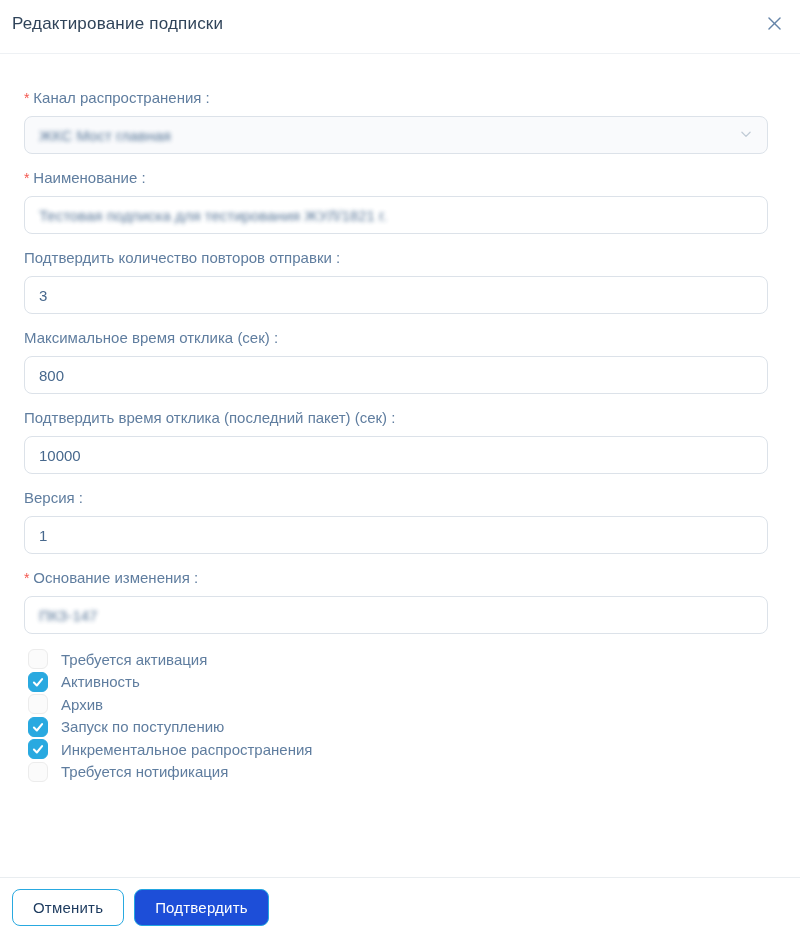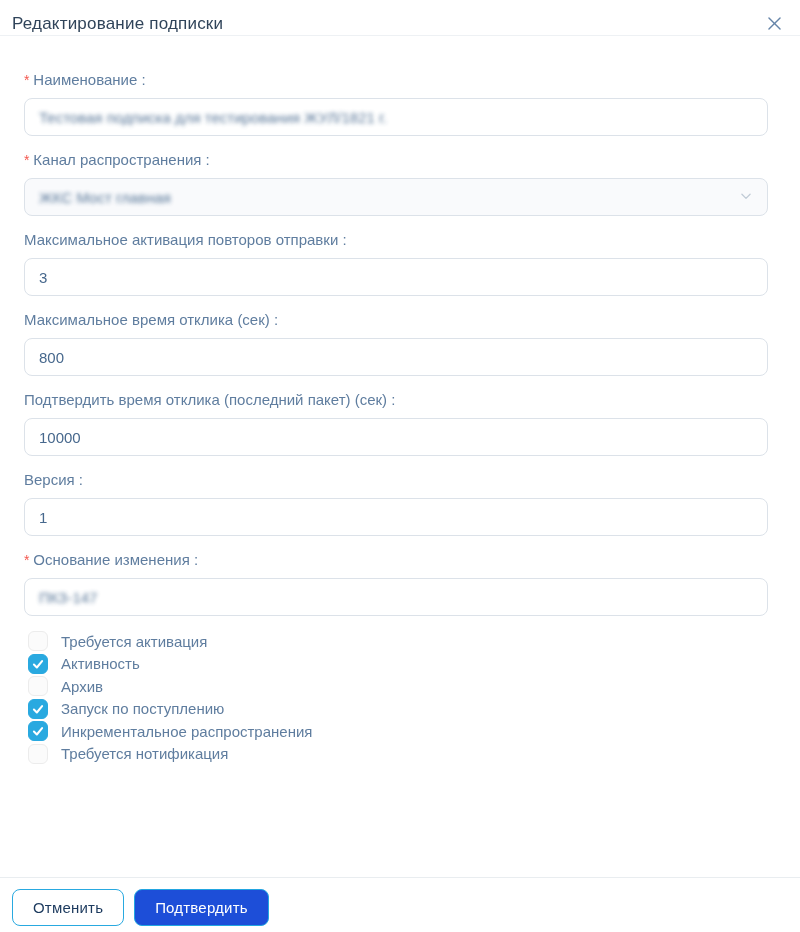--- a/index.html
+++ b/index.html
@@ -1,20 +1,20 @@
 <!DOCTYPE html>
 <html lang="ru"><head>
 <meta charset="utf-8">
 <style>
   * { margin: 0; padding: 0; box-sizing: border-box; }
   html, body { width: 800px; background: #ffffff; font-family: "Liberation Sans", sans-serif; }
   .modal { width: 800px; height: 932px; background: #fff; display: flex; flex-direction: column; position: relative; }
 
   
-  .modal-header { position: relative; height: 36px; padding: 14px 16px 0 12px; border-bottom: 1px solid #eef1f4; flex: 0 0 auto; }
+  .modal-header { position: relative; height: 54px; padding: 14px 16px 0 12px; border-bottom: 1px solid #eef1f4; flex: 0 0 auto; }
   .modal-title { font-size: 17px; font-weight: 500; color: #30445a; letter-spacing: .2px; }
   .close-btn { position: absolute; top: 13px; right: 14px; width: 24px; height: 24px; background: none; border: none; cursor: pointer; display: flex; align-items: center; justify-content: center; }
 
   
   .modal-body { flex: 1 1 auto; padding: 34px 32px 0 24px; overflow: hidden; }
 
   .field { margin-bottom: 14px; }
   .field-label { display: block; font-size: 15px; color: #5f7d9f; margin-bottom: 8px; line-height: 20px; }
   .req .field-label::before { content: "* "; color: #f4564d; font-size: 14px; }
 
@@ -59,40 +59,40 @@
         <svg width="19" height="19" viewBox="0 0 24 24">
             <path d="M5 5 L19 19 M19 5 L5 19" stroke="#6584a8" stroke-width="1.8" stroke-linecap="round" fill="none"></path>
           </svg>
       </span>
     </button>
   </div>
 
   <div class="modal-body">
 
     <div class="field req">
-      <label class="field-label">Наименование :</label>
-      <div class="input-box">
-        <span class="blur">Тестовая подписка для тестирования ЖУЛ/1821 г.</span>
-      </div>
-    </div>
-
-    <div class="field req">
       <label class="field-label">Канал распространения :</label>
       <div class="input-box select-box">
         <span class="blur">ЖКС Мост главная</span>
         <span>
           <svg width="14" height="14" viewBox="0 0 24 24">
               <polyline points="5,9 12,16 19,9" fill="none" stroke="#c0cbd6" stroke-width="2.2" stroke-linecap="round" stroke-linejoin="round"></polyline>
             </svg>
         </span>
       </div>
     </div>
 
+    <div class="field req">
+      <label class="field-label">Наименование :</label>
+      <div class="input-box">
+        <span class="blur">Тестовая подписка для тестирования ЖУЛ/1821 г.</span>
+      </div>
+    </div>
+
     <div class="field">
-      <label class="field-label">Максимальное активация повторов отправки :</label>
+      <label class="field-label">Подтвердить количество повторов отправки :</label>
       <input class="text-input" type="text" value="3" style="">
     </div>
 
     <div class="field">
       <label class="field-label">Максимальное время отклика (сек) :</label>
       <input class="text-input" type="text" value="800" style="">
     </div>
 
     <div class="field">
       <label class="field-label">Подтвердить время отклика (последний пакет) (сек) :</label>

